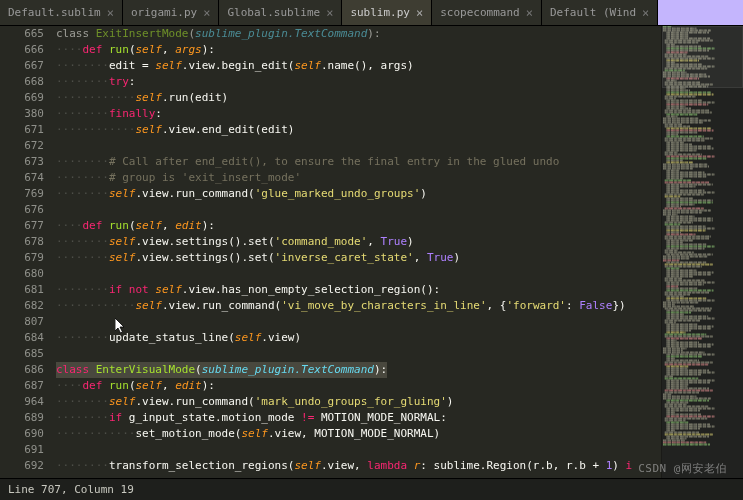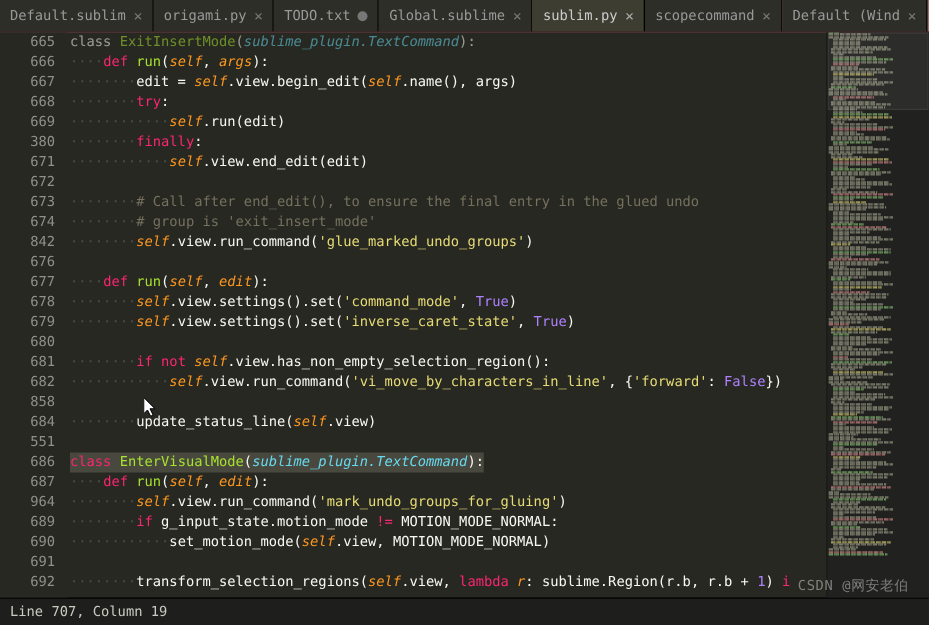--- a/index.html
+++ b/index.html
@@ -8,21 +8,21 @@
     font-size: 12px;
     background: #272822;
     color: #f8f8f2;
     width: 743px;
     height: 500px;
     overflow: hidden;
     position: relative;
   }
   .tabs {
     display: flex;
-    background: #fca5a5;
+    background: #c4b5fd;
     height: 26px;
     border-bottom: 1px solid #000;
   }
   .tab {
     display: flex;
     align-items: center;
     padding: 0 8px;
     font-size: 11px;
     color: #999;
     border-right: 1px solid #000;
@@ -138,24 +138,20 @@
 <div class="tabs" id="tabs">
     <div class="tab">
       <span>Default.sublim</span>
       <span class="close-x">×</span>
     </div>
     <div class="tab">
       <span>origami.py</span>
       <span class="close-x">×</span>
     </div>
     <div class="tab">
-      <span>TODO.txt</span>
-      <span class="dirty-dot"></span>
-    </div>
-    <div class="tab">
       <span>Global.sublime</span>
       <span class="close-x">×</span>
     </div>
     <div class="tab active">
       <span>sublim.py</span>
       <span class="close-x">×</span>
     </div>
     <div class="tab">
       <span>scopecommand</span>
       <span class="close-x">×</span>
@@ -171,31 +167,31 @@
       <div>665</div>
       <div>666</div>
       <div>667</div>
       <div>668</div>
       <div>669</div>
       <div>380</div>
       <div>671</div>
       <div>672</div>
       <div>673</div>
       <div>674</div>
-      <div>842</div>
+      <div>769</div>
       <div>676</div>
       <div>677</div>
       <div>678</div>
       <div>679</div>
       <div>680</div>
       <div>681</div>
       <div>682</div>
-      <div>858</div>
+      <div>807</div>
       <div>684</div>
-      <div>551</div>
+      <div>685</div>
       <div>686</div>
       <div>687</div>
       <div>964</div>
       <div>689</div>
       <div>690</div>
       <div>691</div>
       <div>692</div>
     </div>
   <div class="code" id="code"><div style="opacity: 0.55;"><span class="tok-p">class </span><span class="tok-cls">ExitInsertMode</span><span class="tok-p">(</span><span class="tok-sup">sublime_plugin.TextCommand</span><span class="tok-p">):</span></div><div><span class="ws">····</span><span class="tok-k">def </span><span class="tok-fn">run</span><span class="tok-p">(</span><span class="tok-var">self</span><span class="tok-p">, </span><span class="tok-var">args</span><span class="tok-p">):</span></div><div><span class="ws">········</span><span class="tok-p">edit = </span><span class="tok-var">self</span><span class="tok-p">.view.begin_edit(</span><span class="tok-var">self</span><span class="tok-p">.name(), args)</span></div><div><span class="ws">········</span><span class="tok-k">try</span><span class="tok-p">:</span></div><div><span class="ws">············</span><span class="tok-var">self</span><span class="tok-p">.run(edit)</span></div><div><span class="ws">········</span><span class="tok-k">finally</span><span class="tok-p">:</span></div><div><span class="ws">············</span><span class="tok-var">self</span><span class="tok-p">.view.end_edit(edit)</span></div><div>&nbsp;</div><div><span class="ws">········</span><span class="tok-c"># Call after end_edit(), to ensure the final entry in the glued undo</span></div><div><span class="ws">········</span><span class="tok-c"># group is 'exit_insert_mode'</span></div><div><span class="ws">········</span><span class="tok-var">self</span><span class="tok-p">.view.run_command(</span><span class="tok-s">'glue_marked_undo_groups'</span><span class="tok-p">)</span></div><div>&nbsp;</div><div><span class="ws">····</span><span class="tok-k">def </span><span class="tok-fn">run</span><span class="tok-p">(</span><span class="tok-var">self</span><span class="tok-p">, </span><span class="tok-var">edit</span><span class="tok-p">):</span></div><div><span class="ws">········</span><span class="tok-var">self</span><span class="tok-p">.view.settings().set(</span><span class="tok-s">'command_mode'</span><span class="tok-p">, </span><span class="tok-n">True</span><span class="tok-p">)</span></div><div><span class="ws">········</span><span class="tok-var">self</span><span class="tok-p">.view.settings().set(</span><span class="tok-s">'inverse_caret_state'</span><span class="tok-p">, </span><span class="tok-n">True</span><span class="tok-p">)</span></div><div>&nbsp;</div><div><span class="ws">········</span><span class="tok-k">if </span><span class="tok-k">not </span><span class="tok-var">self</span><span class="tok-p">.view.has_non_empty_selection_region():</span></div><div><span class="ws">············</span><span class="tok-var">self</span><span class="tok-p">.view.run_command(</span><span class="tok-s">'vi_move_by_characters_in_line'</span><span class="tok-p">, {</span><span class="tok-s">'forward'</span><span class="tok-p">: </span><span class="tok-n">False</span><span class="tok-p">})</span></div><div>&nbsp;</div><div><span class="ws">········</span><span class="tok-p">update_status_line(</span><span class="tok-var">self</span><span class="tok-p">.view)</span></div><div>&nbsp;</div><div class="caret-region" style="display: inline-block;"><span class="tok-k">class </span><span class="tok-cls">EnterVisualMode</span><span class="tok-p">(</span><span class="tok-sup">sublime_plugin.TextCommand</span><span class="tok-p">):</span></div><div><span class="ws">····</span><span class="tok-k">def </span><span class="tok-fn">run</span><span class="tok-p">(</span><span class="tok-var">self</span><span class="tok-p">, </span><span class="tok-var">edit</span><span class="tok-p">):</span></div><div><span class="ws">········</span><span class="tok-var">self</span><span class="tok-p">.view.run_command(</span><span class="tok-s">'mark_undo_groups_for_gluing'</span><span class="tok-p">)</span></div><div><span class="ws">········</span><span class="tok-k">if </span><span class="tok-p">g_input_state.motion_mode </span><span class="tok-k">!= </span><span class="tok-p">MOTION_MODE_NORMAL:</span></div><div><span class="ws">············</span><span class="tok-p">set_motion_mode(</span><span class="tok-var">self</span><span class="tok-p">.view, MOTION_MODE_NORMAL)</span></div><div>&nbsp;</div><div><span class="ws">········</span><span class="tok-p">transform_selection_regions(</span><span class="tok-var">self</span><span class="tok-p">.view, </span><span class="tok-k">lambda </span><span class="tok-var">r</span><span class="tok-p">: sublime.Region(r.b, r.b + </span><span class="tok-n">1</span><span class="tok-p">) </span><span class="tok-k">i</span></div></div>
   <div class="minimap" id="minimap">

